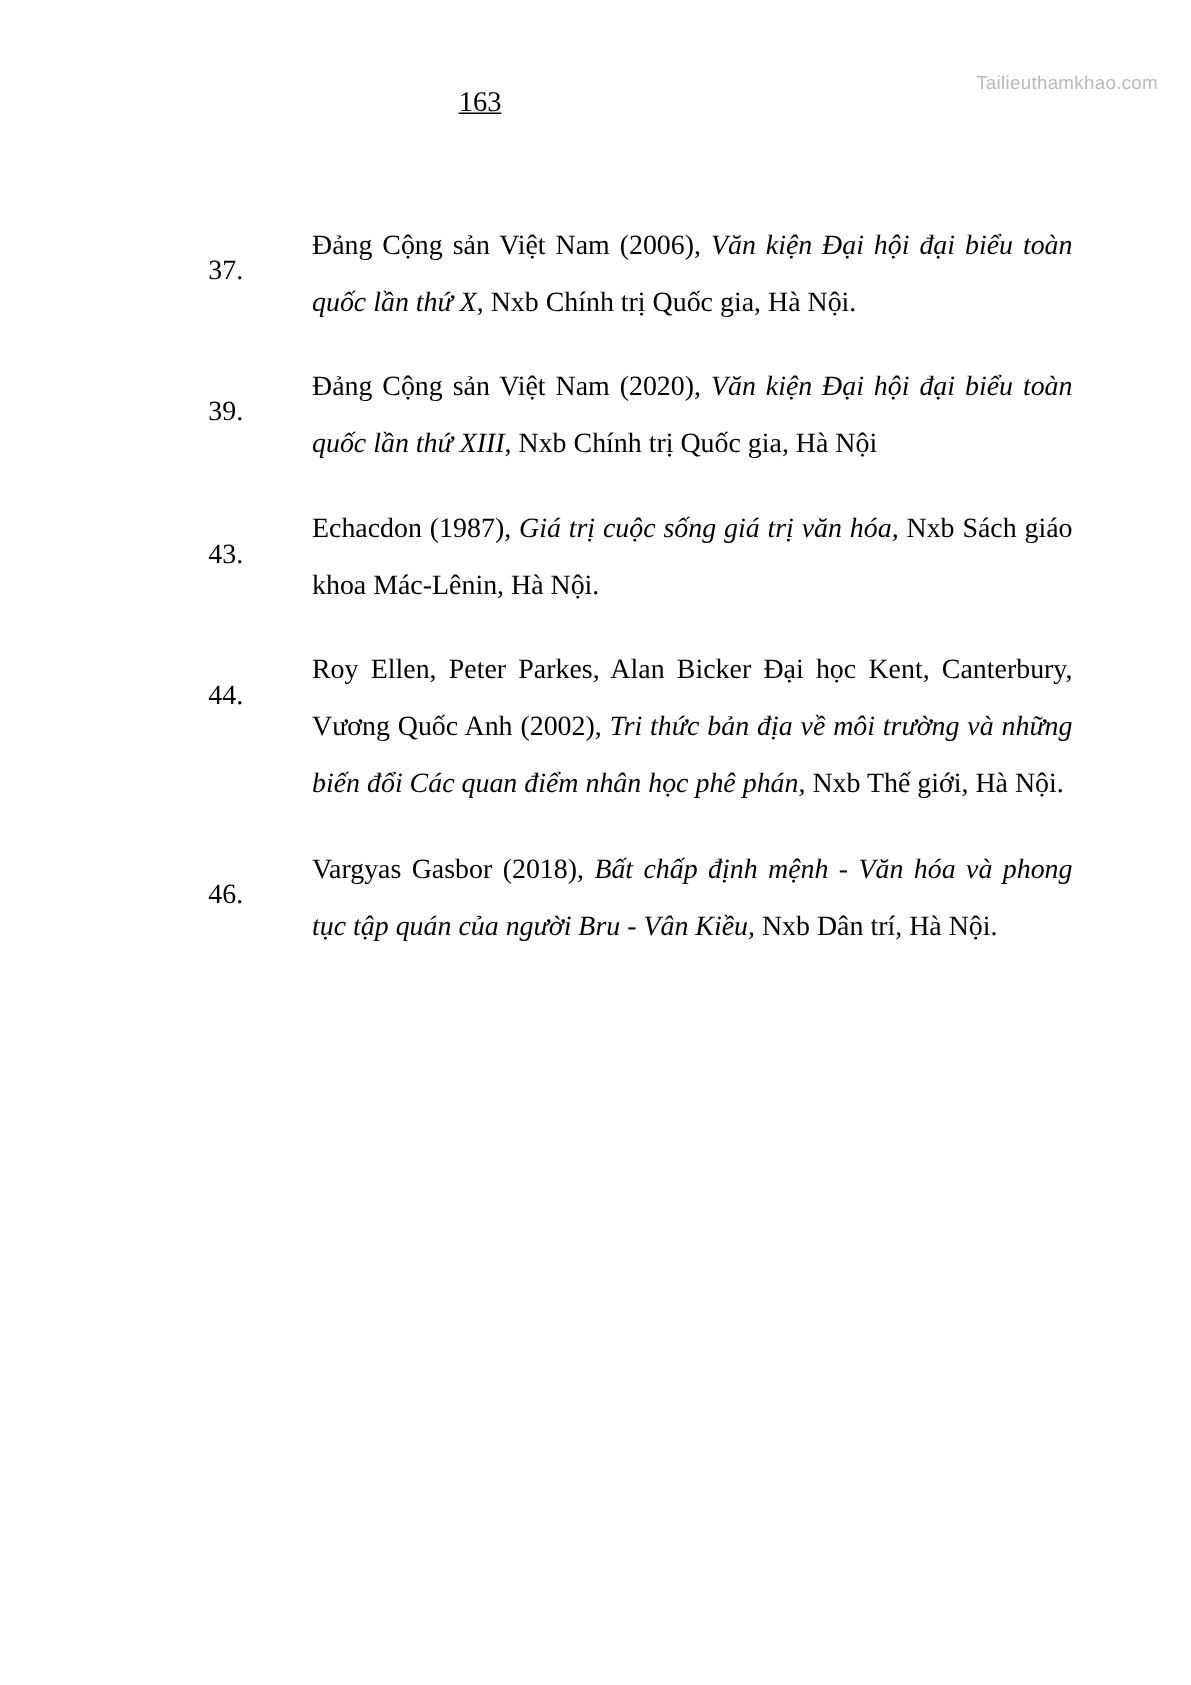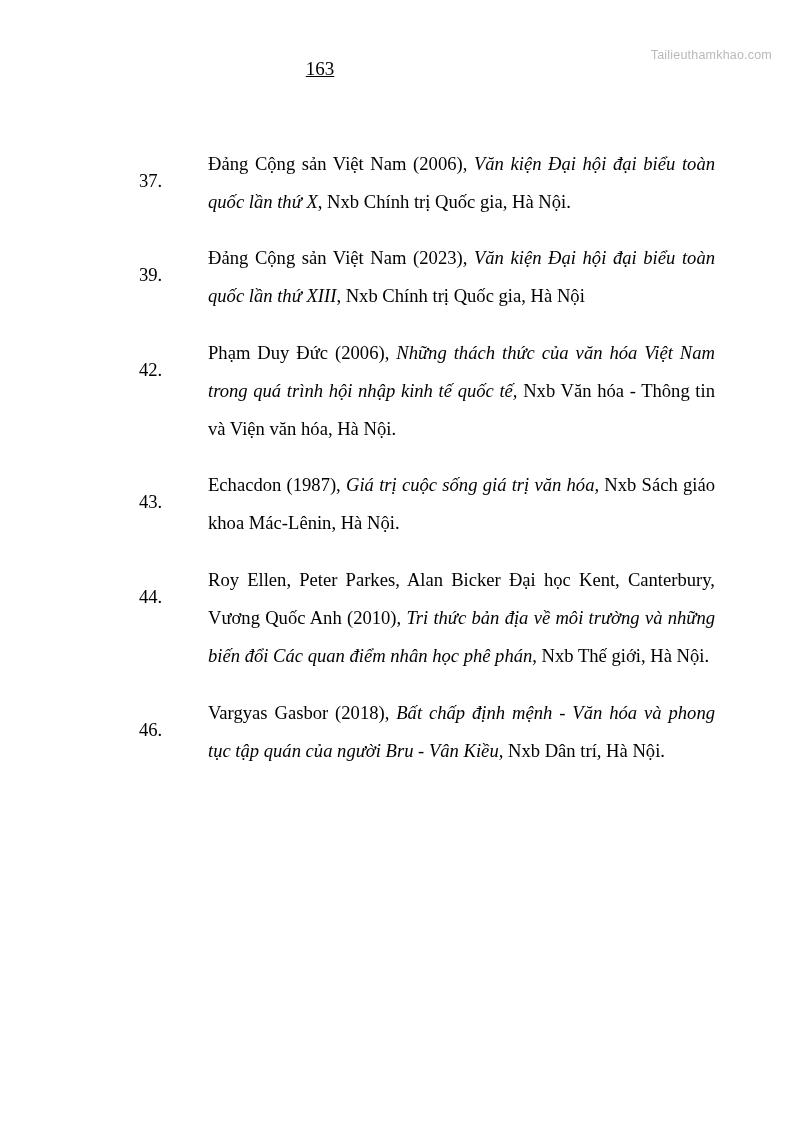--- a/index.html
+++ b/index.html
@@ -87,31 +87,27 @@
 
 <div id="page-number">163</div>
 
 <div id="reference-list">
     <p class="ref-entry">
       <span class="ref-num">37.</span>
       <span class="ref-body"><span>Đảng Cộng sản Việt Nam (2006), </span><i>Văn kiện Đại hội đại biểu toàn quốc lần thứ X</i><span>, Nxb Chính trị Quốc gia, Hà Nội.</span></span>
     </p>
     <p class="ref-entry">
       <span class="ref-num">39.</span>
-      <span class="ref-body"><span>Đảng Cộng sản Việt Nam (2023), </span><i>Văn kiện Đại hội đại biểu toàn quốc lần thứ XIII</i><span>, Nxb Chính trị Quốc gia, Hà Nội</span></span>
-    </p>
-    <p class="ref-entry">
-      <span class="ref-num">42.</span>
-      <span class="ref-body"><span>Phạm Duy Đức (2006), </span><i>Những thách thức của văn hóa Việt Nam trong quá trình hội nhập kinh tế quốc tế,</i><span> Nxb Văn hóa - Thông tin và Viện văn hóa, Hà Nội.</span></span>
+      <span class="ref-body"><span>Đảng Cộng sản Việt Nam (2020), </span><i>Văn kiện Đại hội đại biểu toàn quốc lần thứ XIII</i><span>, Nxb Chính trị Quốc gia, Hà Nội</span></span>
     </p>
     <p class="ref-entry">
       <span class="ref-num">43.</span>
       <span class="ref-body"><span>Echacdon (1987), </span><i>Giá trị cuộc sống giá trị văn hóa,</i><span> Nxb Sách giáo khoa Mác-Lênin, Hà Nội.</span></span>
     </p>
     <p class="ref-entry">
       <span class="ref-num">44.</span>
-      <span class="ref-body"><span>Roy Ellen, Peter Parkes, Alan Bicker Đại học Kent, Canterbury, Vương Quốc Anh (2010), </span><i>Tri thức bản địa về môi trường và những biến đổi Các quan điểm nhân học phê phán,</i><span> Nxb Thế giới, Hà Nội.</span></span>
+      <span class="ref-body"><span>Roy Ellen, Peter Parkes, Alan Bicker Đại học Kent, Canterbury, Vương Quốc Anh (2002), </span><i>Tri thức bản địa về môi trường và những biến đổi Các quan điểm nhân học phê phán,</i><span> Nxb Thế giới, Hà Nội.</span></span>
     </p>
     <p class="ref-entry">
       <span class="ref-num">46.</span>
       <span class="ref-body"><span>Vargyas Gasbor (2018), </span><i>Bất chấp định mệnh - Văn hóa và phong tục tập quán của người Bru - Vân Kiều,</i><span> Nxb Dân trí, Hà Nội.</span></span>
     </p>
   </div>
 
 </body></html>

